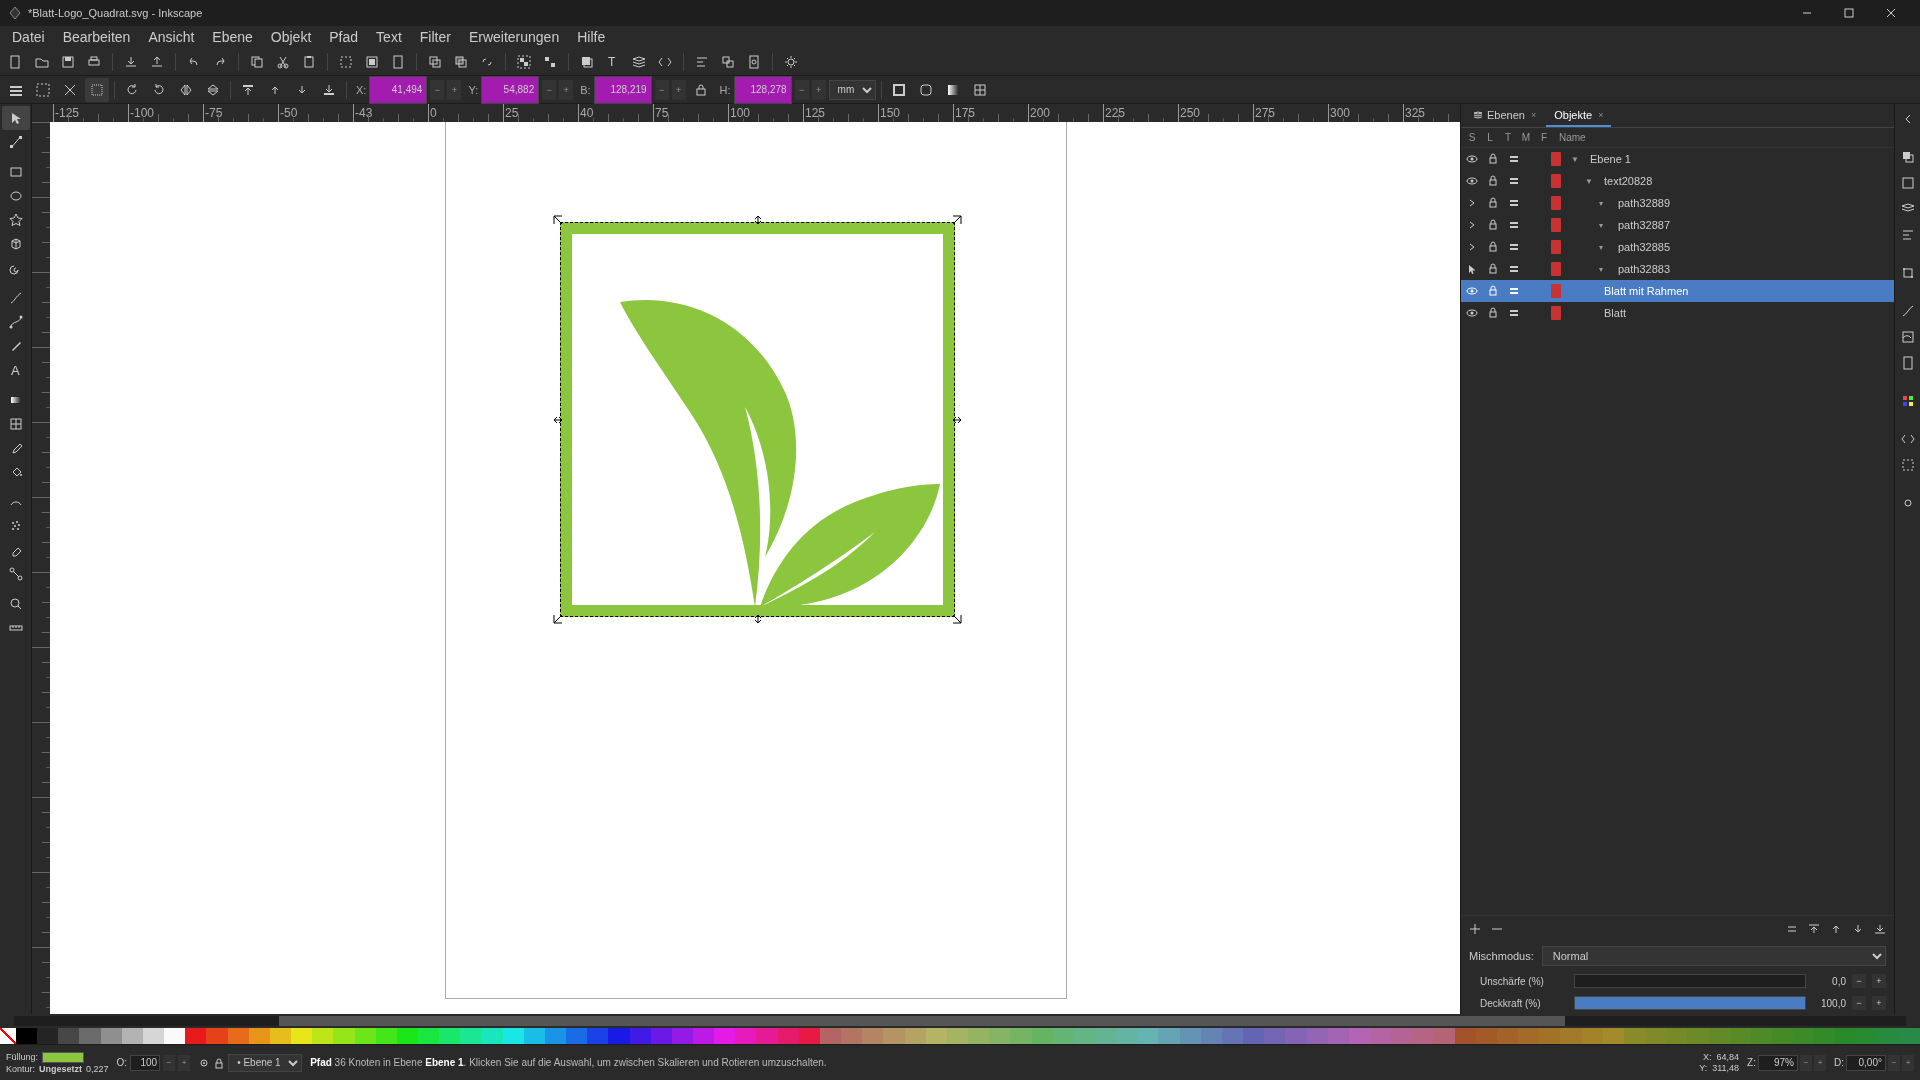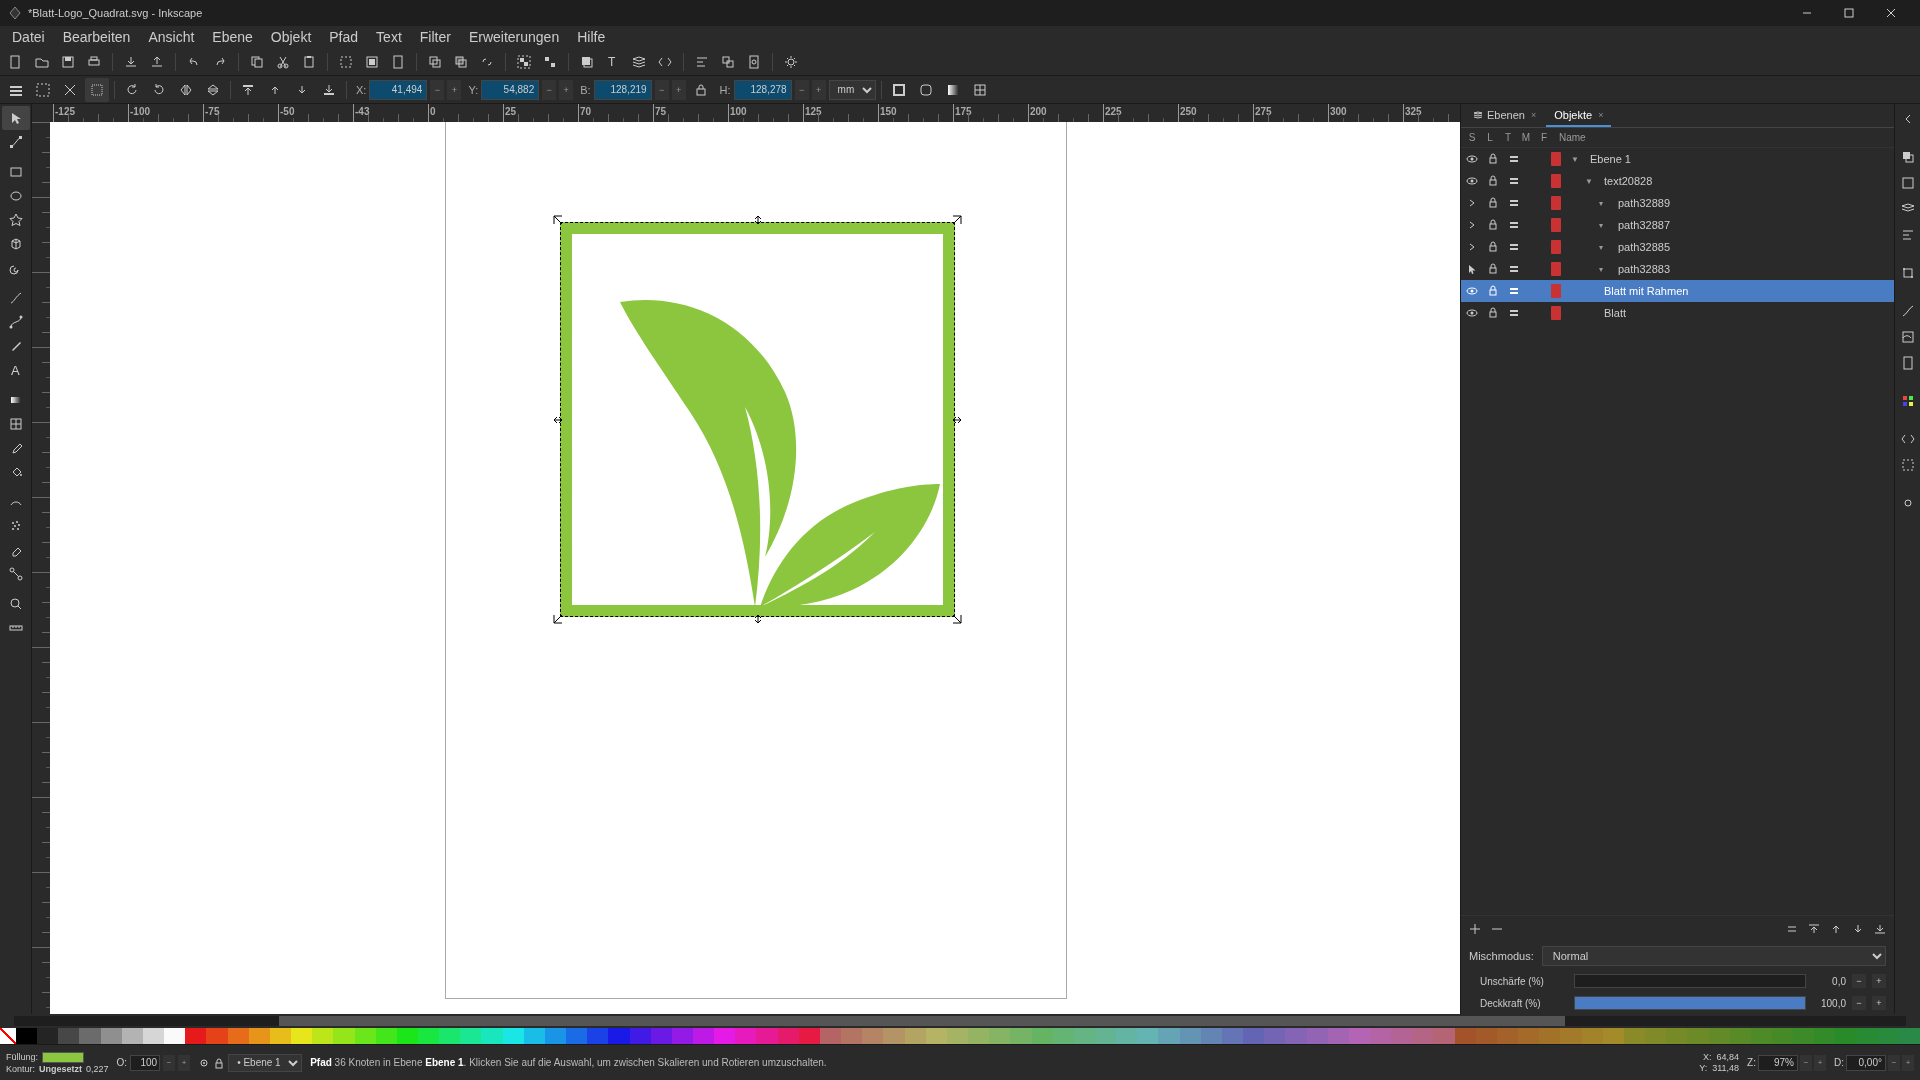--- a/index.html
+++ b/index.html
@@ -19,21 +19,21 @@
 .toolbar { height: 28px; background: #2a2a2a; display: flex; align-items: center; padding: 0 4px; gap: 2px; border-bottom: 1px solid #1a1a1a; }
 .toolbar .tbtn { width: 24px; height: 24px; display: flex; align-items: center; justify-content: center; cursor: pointer; border-radius: 2px; }
 .toolbar .sep { width: 1px; height: 18px; background: #444; margin: 0 4px; }
 
 
 .tool-options { height: 28px; background: #2a2a2a; display: flex; align-items: center; padding: 0 4px; gap: 3px; border-bottom: 1px solid #1a1a1a; }
 .tool-options .tbtn { width: 24px; height: 24px; display: flex; align-items: center; justify-content: center; cursor: pointer; border-radius: 2px; }
 .tool-options .tbtn.active { background: #3a3a3a; }
 .tool-options .sep { width: 1px; height: 18px; background: #444; margin: 0 2px; }
 .tool-options .coord-label { font-size: 11px; color: #aaa; margin-left: 4px; }
-.tool-options .spin { width: 58px; height: 20px; background: #0c4a6e; border: 1px solid #444; color: #ccc; font-size: 10px; padding: 0 4px; text-align: right; }
+.tool-options .spin { width: 58px; height: 28px; background: #a21caf; border: 1px solid #444; color: #ccc; font-size: 10px; padding: 0 4px; text-align: right; }
 .tool-options .spin-btn { width: 14px; height: 20px; background: #333; border: none; color: #999; cursor: pointer; font-size: 9px; }
 .tool-options select { background: #333; border: 1px solid #444; color: #ccc; font-size: 10px; height: 20px; padding: 0 4px; }
 
 
 .main-row { flex: 1; display: flex; overflow: hidden; }
 
 
 .toolbox { width: 32px; background: #2a2a2a; display: flex; flex-direction: column; padding: 2px 0; border-right: 1px solid #1a1a1a; }
 .toolbox .tool { width: 28px; height: 24px; margin: 0 auto; display: flex; align-items: center; justify-content: center; cursor: pointer; border-radius: 2px; }
 .toolbox .tool.active { background: #444; }
@@ -54,21 +54,21 @@
 .handle.arrow-bl { bottom: -8px; left: -8px; }
 .handle.arrow-br { bottom: -8px; right: -8px; }
 .handle.arrow-t { top: -8px; left: 50%; margin-left: -6px; }
 .handle.arrow-b { bottom: -8px; left: 50%; margin-left: -6px; }
 .handle.arrow-l { left: -8px; top: 50%; margin-top: -6px; }
 .handle.arrow-r { right: -8px; top: 50%; margin-top: -6px; }
 
 
 .ruler-h .tick { position: absolute; top: 0; width: 1px; height: 18px; background: #666; }
 .ruler-h .tick.major { background: #999; }
-.ruler-h .tick-label { position: absolute; top: 2px; font-size: 10px; color: #aaa; transform: translateX(2px); font-weight: bold; }
+.ruler-h .tick-label { position: absolute; top: 2px; font-size: 12px; color: #aaa; transform: translateX(2px); }
 .ruler-h .tick.minor { height: 4px; top: 14px; background: #555; }
 .ruler-h .tick.med { height: 8px; top: 10px; background: #666; }
 .ruler-v .tick { position: absolute; left: 0; height: 1px; width: 18px; background: #666; }
 .ruler-v .tick.minor { width: 4px; left: 14px; background: #555; }
 .ruler-v .tick.med { width: 8px; left: 10px; background: #666; }
 
 
 .right-panels { width: 460px; background: #2a2a2a; display: flex; border-left: 1px solid #1a1a1a; }
 .panel-main { flex: 1; display: flex; flex-direction: column; }
 .panel-tabs { height: 24px; display: flex; align-items: flex-end; padding: 0 4px; gap: 2px; border-bottom: 1px solid #444; }
@@ -638,21 +638,21 @@
         <div class="tick med" style="left: 408px;"></div>
         <div class="tick minor" style="left: 423px;"></div>
         <div class="tick med" style="left: 438px;"></div>
         <div class="tick major" style="left: 453px;"></div>
         <div class="tick-label" style="left: 453px;">25</div>
         <div class="tick med" style="left: 468px;"></div>
         <div class="tick minor" style="left: 483px;"></div>
         <div class="tick med" style="left: 498px;"></div>
         <div class="tick minor" style="left: 513px;"></div>
         <div class="tick major" style="left: 528px;"></div>
-        <div class="tick-label" style="left: 528px;">70</div>
+        <div class="tick-label" style="left: 528px;">40</div>
         <div class="tick minor" style="left: 543px;"></div>
         <div class="tick med" style="left: 558px;"></div>
         <div class="tick minor" style="left: 573px;"></div>
         <div class="tick med" style="left: 588px;"></div>
         <div class="tick major" style="left: 603px;"></div>
         <div class="tick-label" style="left: 603px;">75</div>
         <div class="tick med" style="left: 618px;"></div>
         <div class="tick minor" style="left: 633px;"></div>
         <div class="tick med" style="left: 648px;"></div>
         <div class="tick minor" style="left: 663px;"></div>

